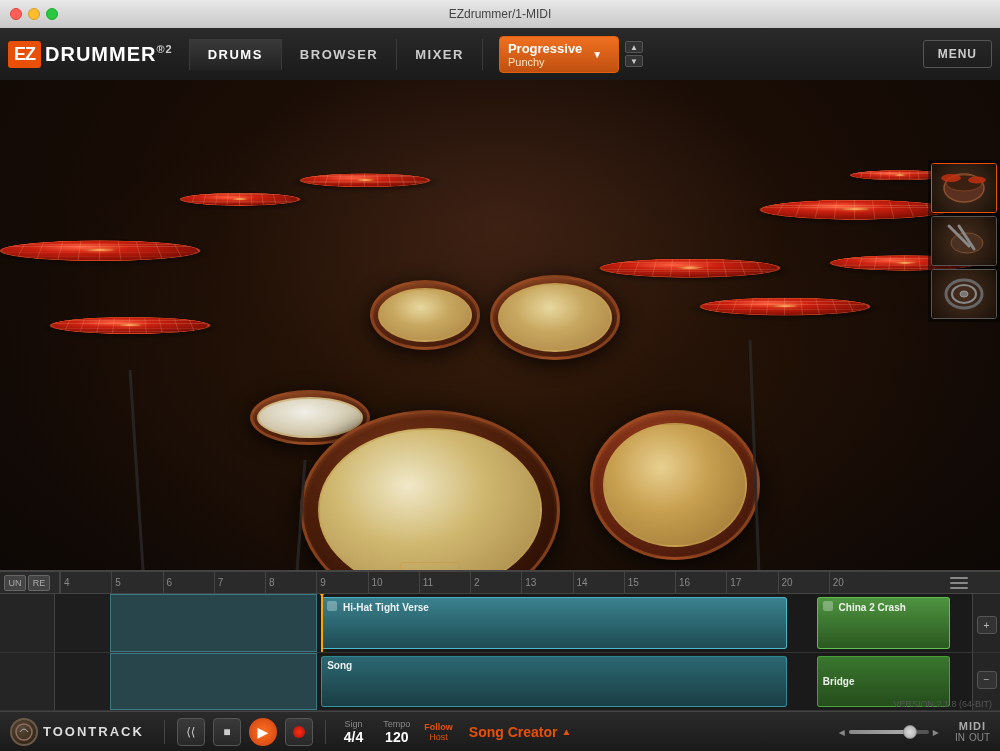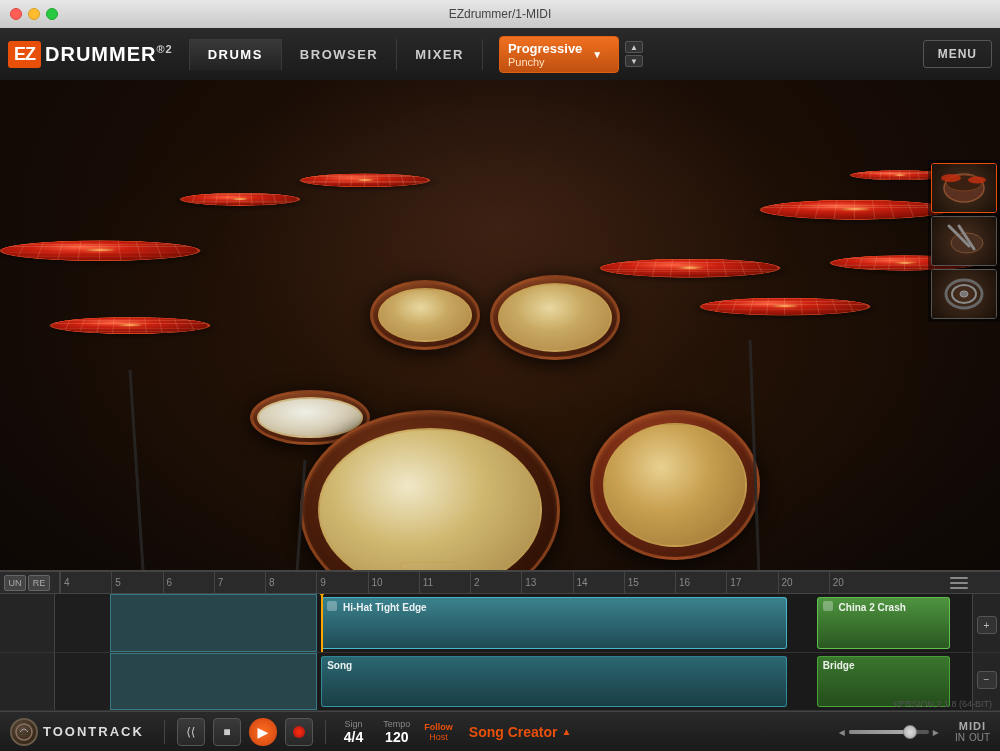--- a/index.html
+++ b/index.html
@@ -405,20 +405,21 @@
       background: linear-gradient(180deg, rgba(60,180,200,0.5) 0%, rgba(30,130,150,0.35) 100%);
       border-color: rgba(60,180,200,0.6);
     }
     .seg-china {
       background: linear-gradient(180deg, rgba(100,200,80,0.7) 0%, rgba(60,150,40,0.5) 100%);
       border-color: rgba(100,200,80,0.9);
     }
     .seg-bridge {
       background: linear-gradient(180deg, rgba(80,180,60,0.6) 0%, rgba(50,140,30,0.45) 100%);
       border-color: rgba(80,180,60,0.8);
+      justify-content: center;
     }
     .seg-label {
       color: rgba(255,255,255,0.9);
       font-size: 10px;
       font-weight: 600;
       white-space: nowrap;
       overflow: hidden;
       text-overflow: ellipsis;
     }
     .seg-icon {
@@ -878,21 +879,21 @@
       <div class="seq-track-content" style="margin-left:55px;margin-right:28px;position:relative;background:#1a1a1a;flex:1;">
 
         <div style="position:absolute;left:0;top:0;width:24%;height:100%;
                     background:rgba(80,200,220,0.25);border:1px solid rgba(80,200,220,0.4);"></div>
 
         <div class="playhead"></div>
 
         <div class="seq-segment seg-hihat" style="left:24.5%;width:54%;">
           <span class="seg-label">
             <span class="seg-icon"></span>
-            <span>Hi-Hat Tight Edge</span>
+            <span>Hi-Hat Tight Verse</span>
           </span>
         </div>
 
         <div class="seq-segment seg-china" style="left:82%;width:15.5%;">
           <span class="seg-label">
             <span class="seg-icon"></span>
             <span>China 2 Crash</span>
           </span>
         </div>
 

